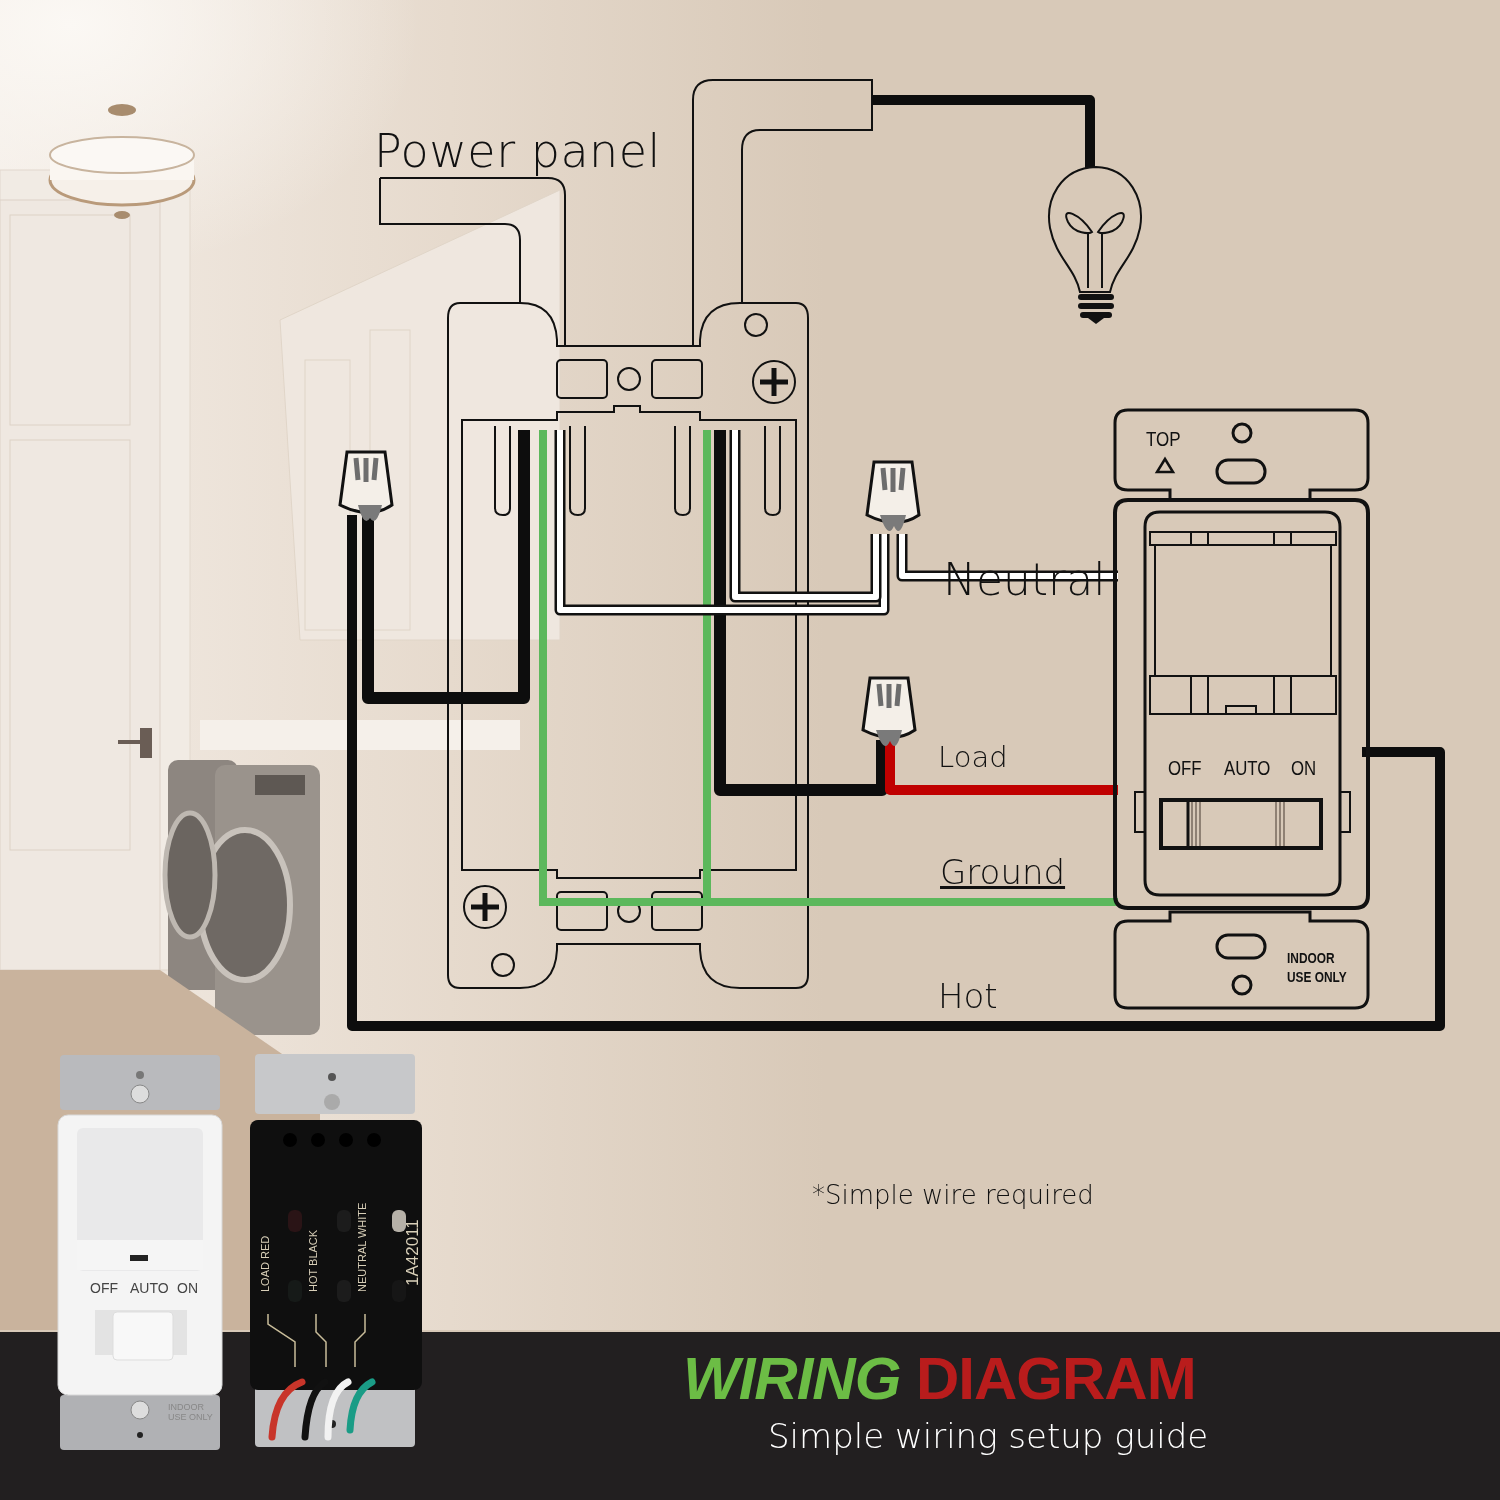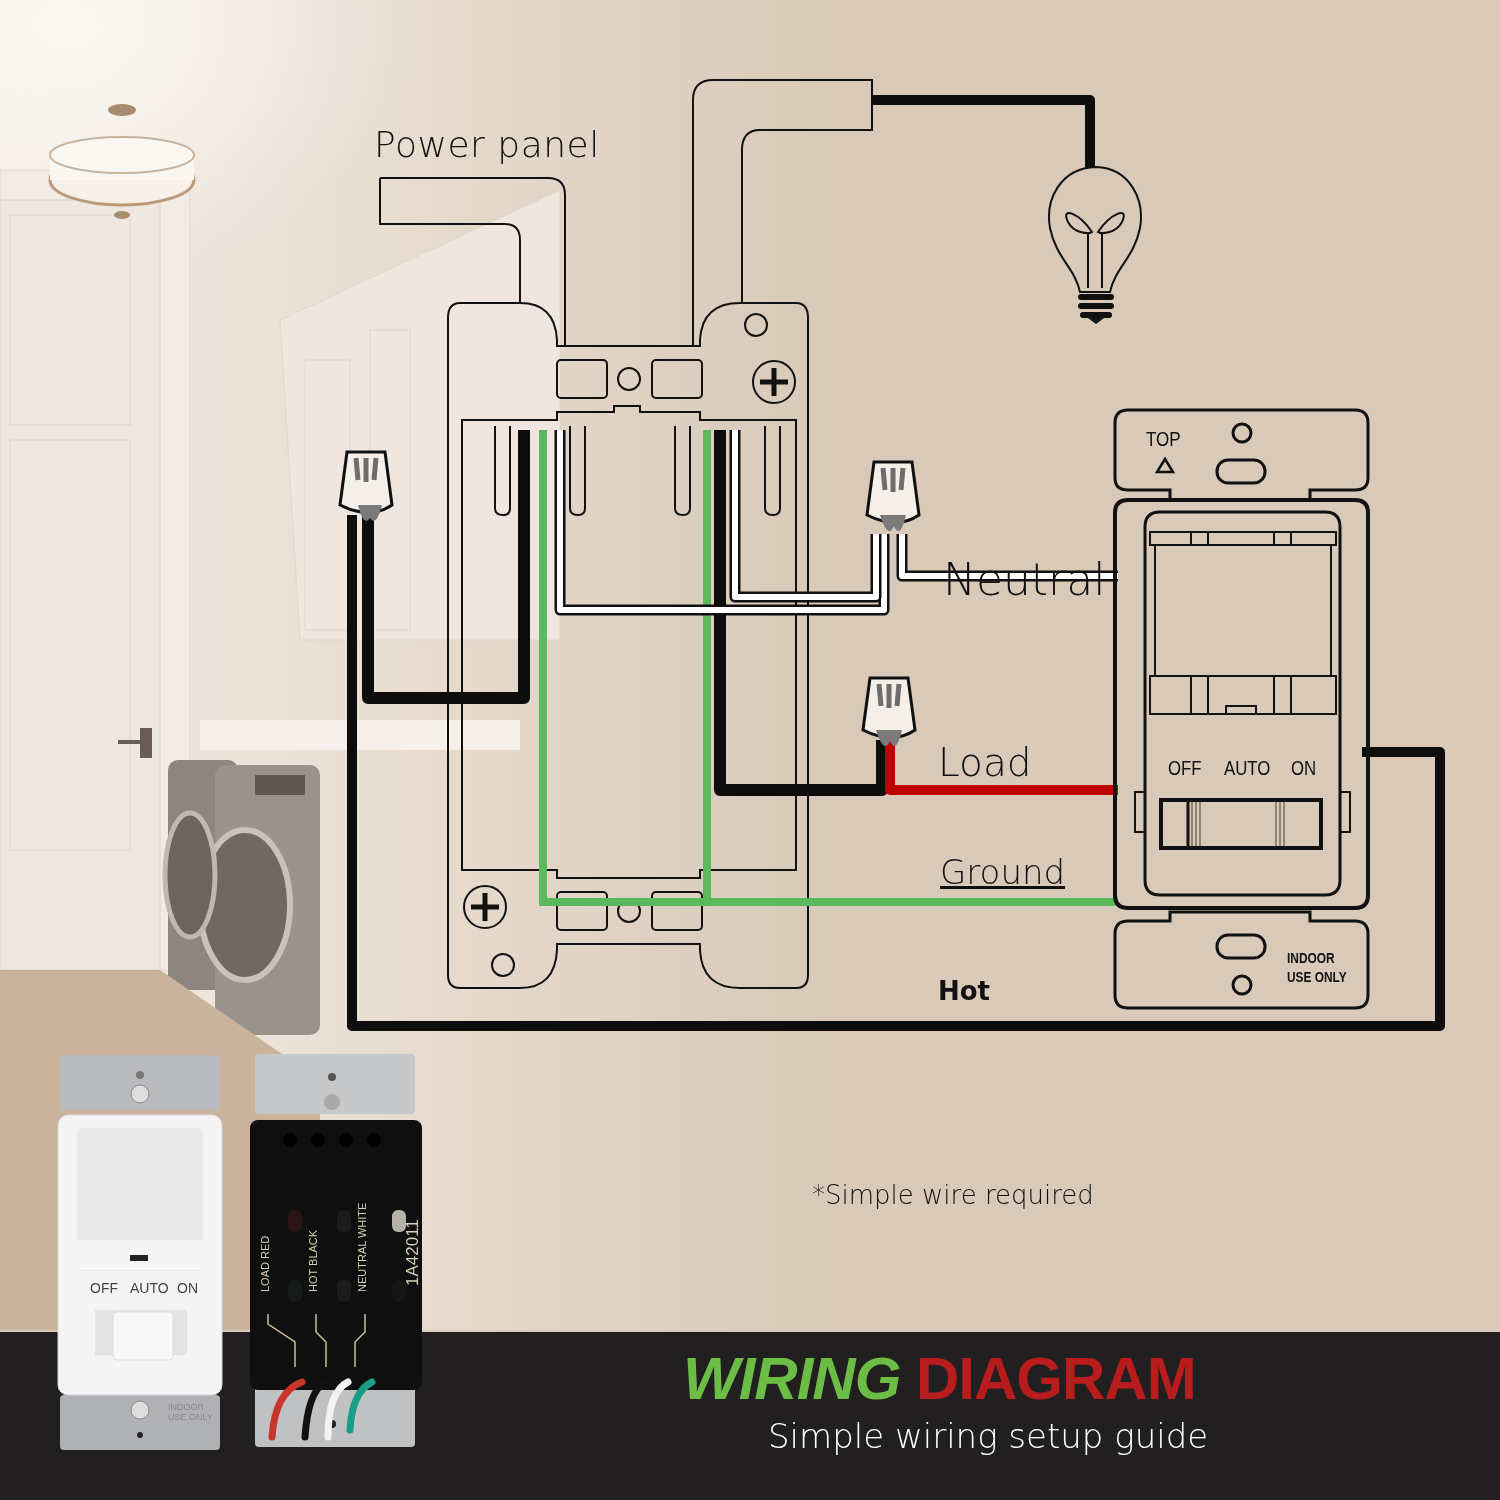--- a/index.html
+++ b/index.html
@@ -1,24 +1,24 @@
 <!DOCTYPE html>
 <html><head>
   <meta charset="utf-8">
   <style>
     html, body { margin: 0; padding: 0; }
     body { width: 1500px; height: 1500px; position: relative; overflow: hidden; background: #d8c9b8; font-family: "DejaVu Sans", sans-serif; }
     .bg-room { position: absolute; left: 0; top: 0; width: 1500px; height: 1330px; }
     .diagram { position: absolute; left: 0; top: 0; width: 1500px; height: 1330px; }
     .label { position: absolute; color: #111; font-family: "DejaVu Sans", sans-serif; font-weight: 300; }
-    .lbl-panel { left: 374px; top: 124px; font-size: 36px; letter-spacing: 0.5px; }
+    .lbl-panel { left: 374px; top: 124px; font-size: 46px; letter-spacing: 0.5px; }
     .lbl-neutral { left: 943px; top: 530px; font-size: 44px; margin-top: 24px; }
-    .lbl-load { left: 938px; top: 740px; font-size: 39px; }
+    .lbl-load { left: 938px; top: 740px; font-size: 29px; }
     .lbl-ground { left: 940px; top: 852px; font-size: 34px; text-decoration: underline; }
-    .lbl-hot { left: 938px; top: 976px; font-size: 26px; font-weight: bold; }
+    .lbl-hot { left: 938px; top: 976px; font-size: 34px; }
     .note { position: absolute; left: 812px; top: 1180px; font-size: 26px; color: #111; font-weight: 300; }
     .sw-text { position: absolute; font-family: "Liberation Sans", sans-serif; color: #111; }
     .sw-top { left: 1146px; top: 428px; font-size: 20px; transform: scaleX(0.85); transform-origin: left; }
     .sw-off { left: 1168px; top: 756px; font-size: 21px; transform: scaleX(0.8); transform-origin: left; }
     .sw-auto { left: 1224px; top: 756px; font-size: 21px; transform: scaleX(0.8); transform-origin: left; }
     .sw-on { left: 1291px; top: 756px; font-size: 21px; transform: scaleX(0.8); transform-origin: left; }
     .sw-indoor { left: 1287px; top: 949px; font-size: 14px; font-weight: bold; line-height: 19px; transform: scaleX(0.85); transform-origin: left; }
     .footer { position: absolute; left: 0; top: 1332px; width: 1500px; height: 168px; background: #221f20; }
     .footer-title { position: absolute; left: 683px; top: 1344px; font-family: "Liberation Sans", sans-serif; font-weight: bold; font-size: 60px; letter-spacing: -1px; white-space: nowrap; }
     .footer-title .green { color: #6cbd45; font-style: italic; }

